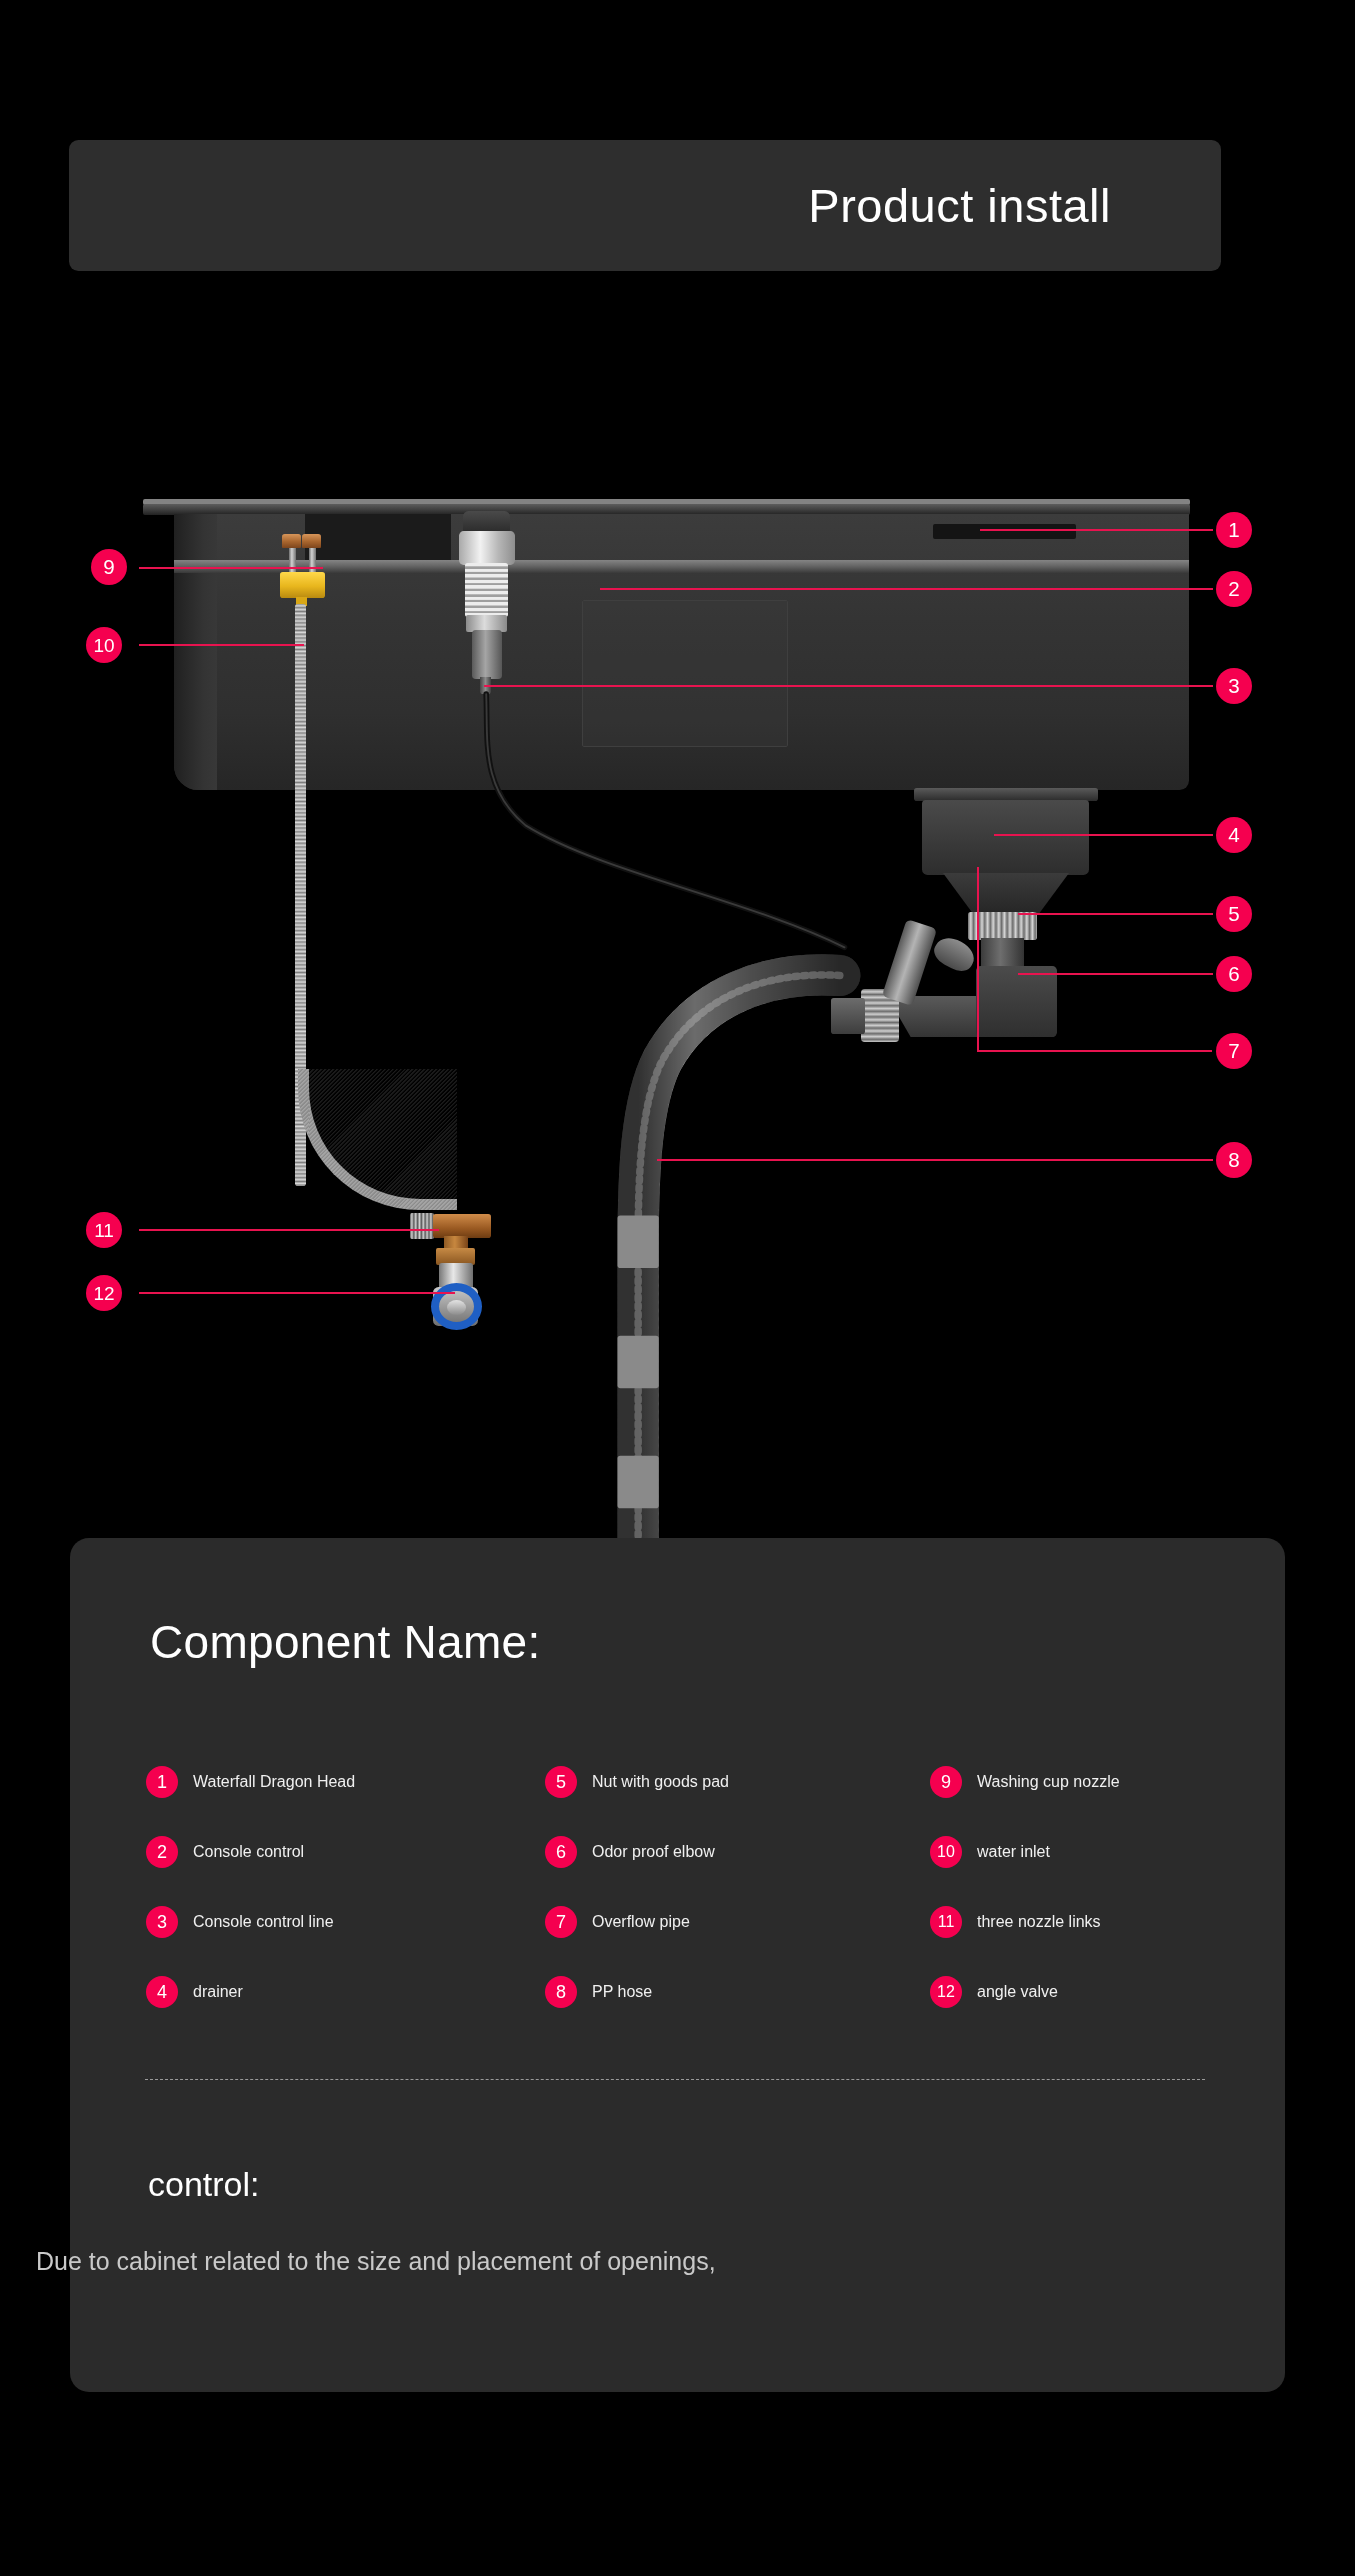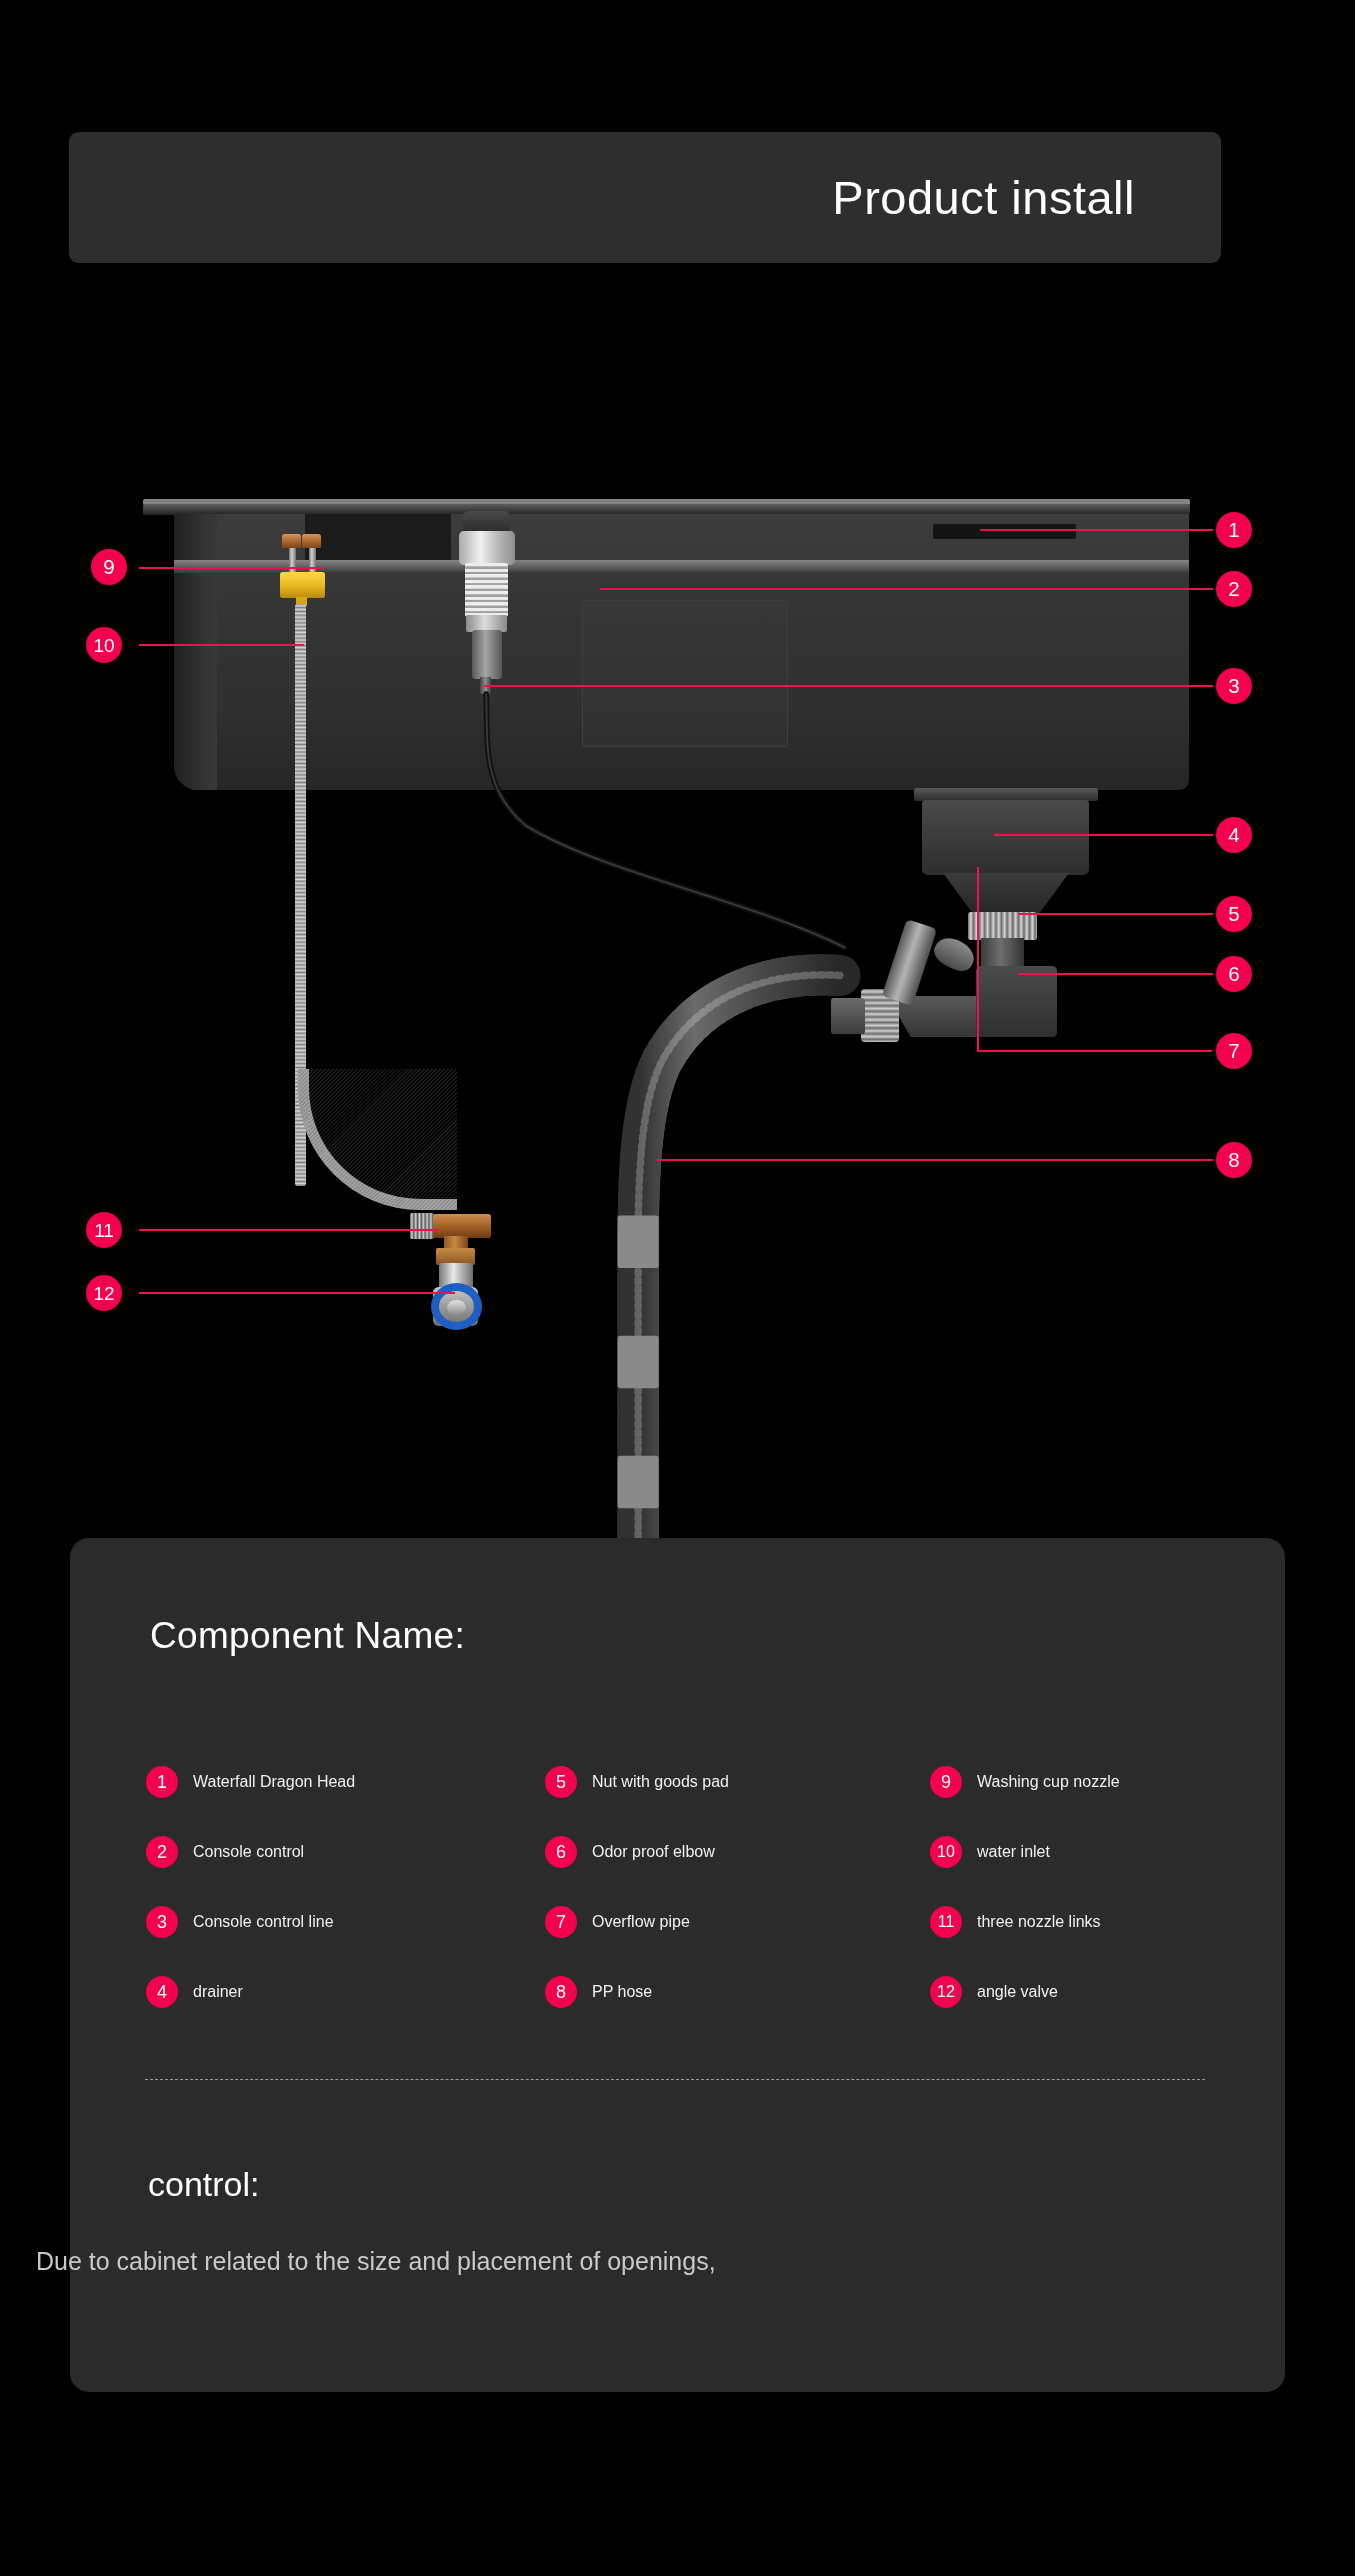--- a/index.html
+++ b/index.html
@@ -13,30 +13,30 @@
     position: relative;
     overflow: hidden;
     font-family: "Liberation Sans", sans-serif;
     -webkit-font-smoothing: antialiased;
   }
 
   
   .header-banner {
     position: absolute;
     left: 69px;
-    top: 132px;
+    top: 140px;
     width: 1152px;
     height: 131px;
     background: #2e2e2e;
     border-radius: 9.4px;
     box-sizing: border-box;
     display: flex;
     align-items: center;
     justify-content: flex-end;
-    padding-right: 86px;
+    padding-right: 110px;
   }
   .header-title {
     color: #ffffff;
     font-size: 47px;
     font-weight: 400;
     letter-spacing: 0.5px;
     line-height: 1;
   }
 
   
@@ -496,21 +496,21 @@
     width: 1215px;
     height: 854px;
     background: #2b2b2b;
     border-radius: 19px;
   }
   .component-title {
     position: absolute;
     left: 150px;
     top: 1615px;
     color: #ffffff;
-    font-size: 37px;
+    font-size: 46px;
     font-weight: 400;
     letter-spacing: 0.3px;
   }
 
   .legend {
     position: absolute;
     left: 146px;
     top: 1747px;
     width: 1135px;
     display: grid;

